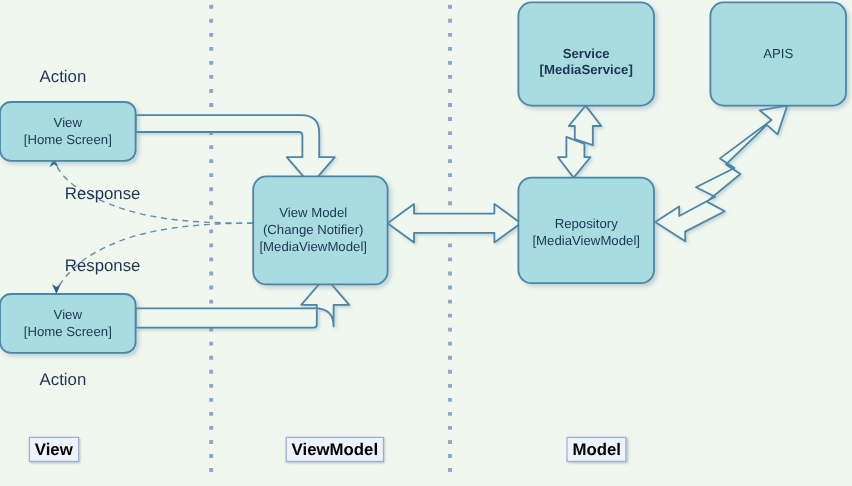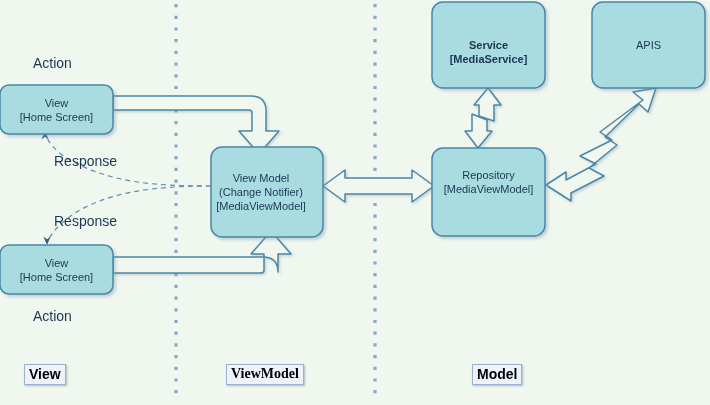--- a/index.html
+++ b/index.html
@@ -170,36 +170,36 @@
     <span>View</span>
     <span>[Home Screen]</span>
   </div>
 
   <div class="node-label" style="left:211px; top:147px; width:100px; height:90px;">
     <span>View Model</span>
     <span>(Change Notifier)</span>
     <span>[MediaViewModel]</span>
   </div>
 
-  <div class="node-label" style="left:432px; top:136px; width:113px; height:92px;border-radius:22px;">
+  <div class="node-label" style="left:432px; top:148px; width:113px; height:92px;border-radius:22px;">
     <span>Repository</span>
     <span>[MediaViewModel]</span>
   </div>
 
   <div class="node-label" style="left:432px; top:2px; width:113px; height:100px;font-weight:bold;">
     <span>Service</span>
     <span>[MediaService]</span>
   </div>
 
   <div class="node-label" style="left:592px; top:2px; width:113px; height:86px;">
     <span>APIS</span>
   </div>
 
   <div class="edge-text" style="left:33px; top:57px;">Action</div>
   <div class="edge-text" style="left:54px; top:155px;">Response</div>
   <div class="edge-text" style="left:54px; top:215px;">Response</div>
   <div class="edge-text" style="left:33px; top:310px;">Action</div>
 
   <div class="layer-chip" style="left:24px; top:364px;">View</div>
-  <div class="layer-chip" style="left:226px; top:364px;font-family:Liberation Serif, serif;">ViewModel</div>
+  <div class="layer-chip" style="left:238px; top:364px;">ViewModel</div>
   <div class="layer-chip" style="left:472px; top:364px;">Model</div>
 
 </div>
 
 </body></html>

